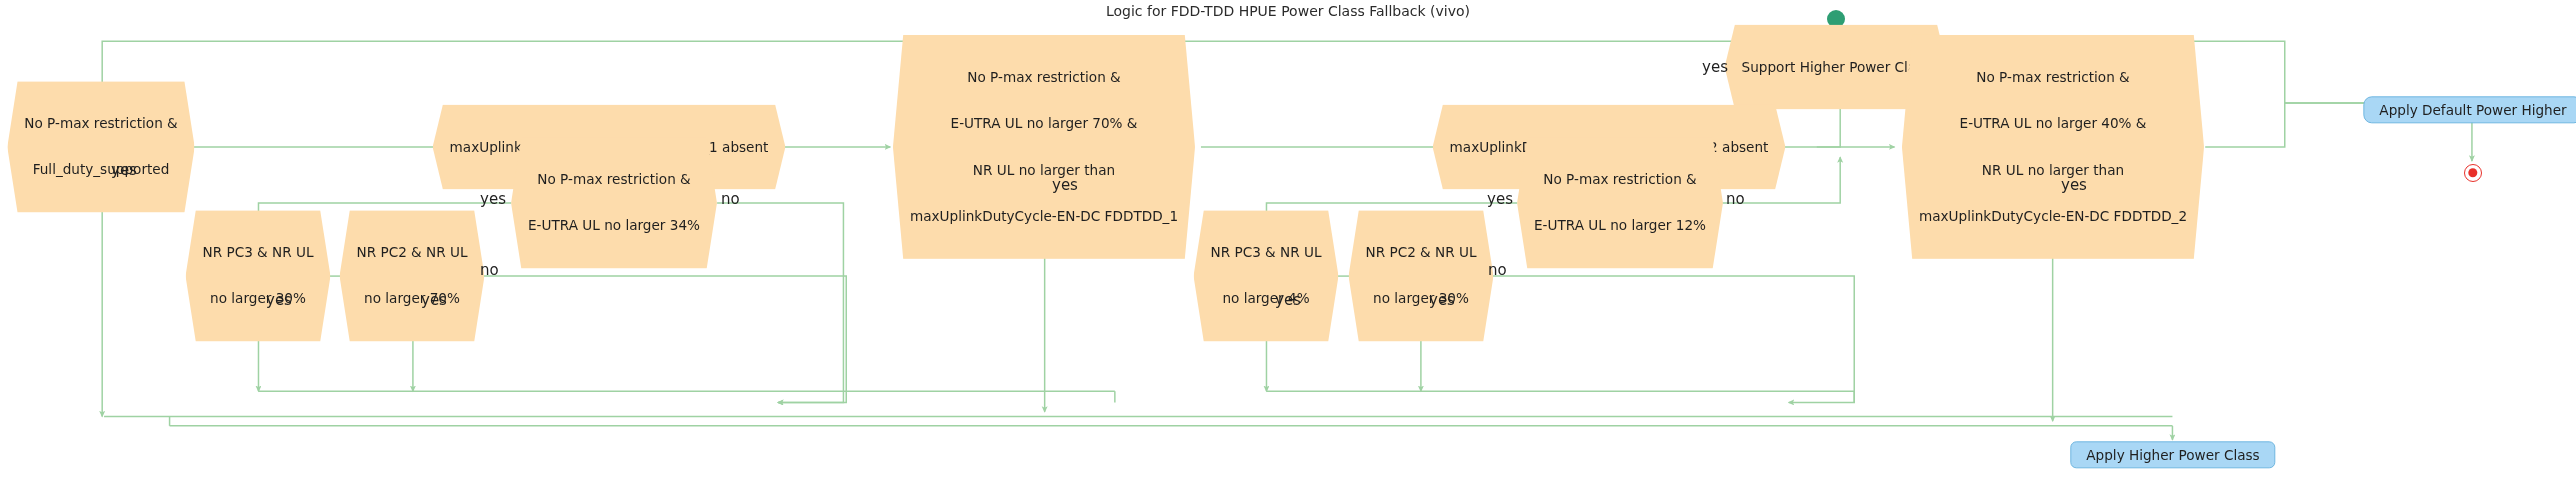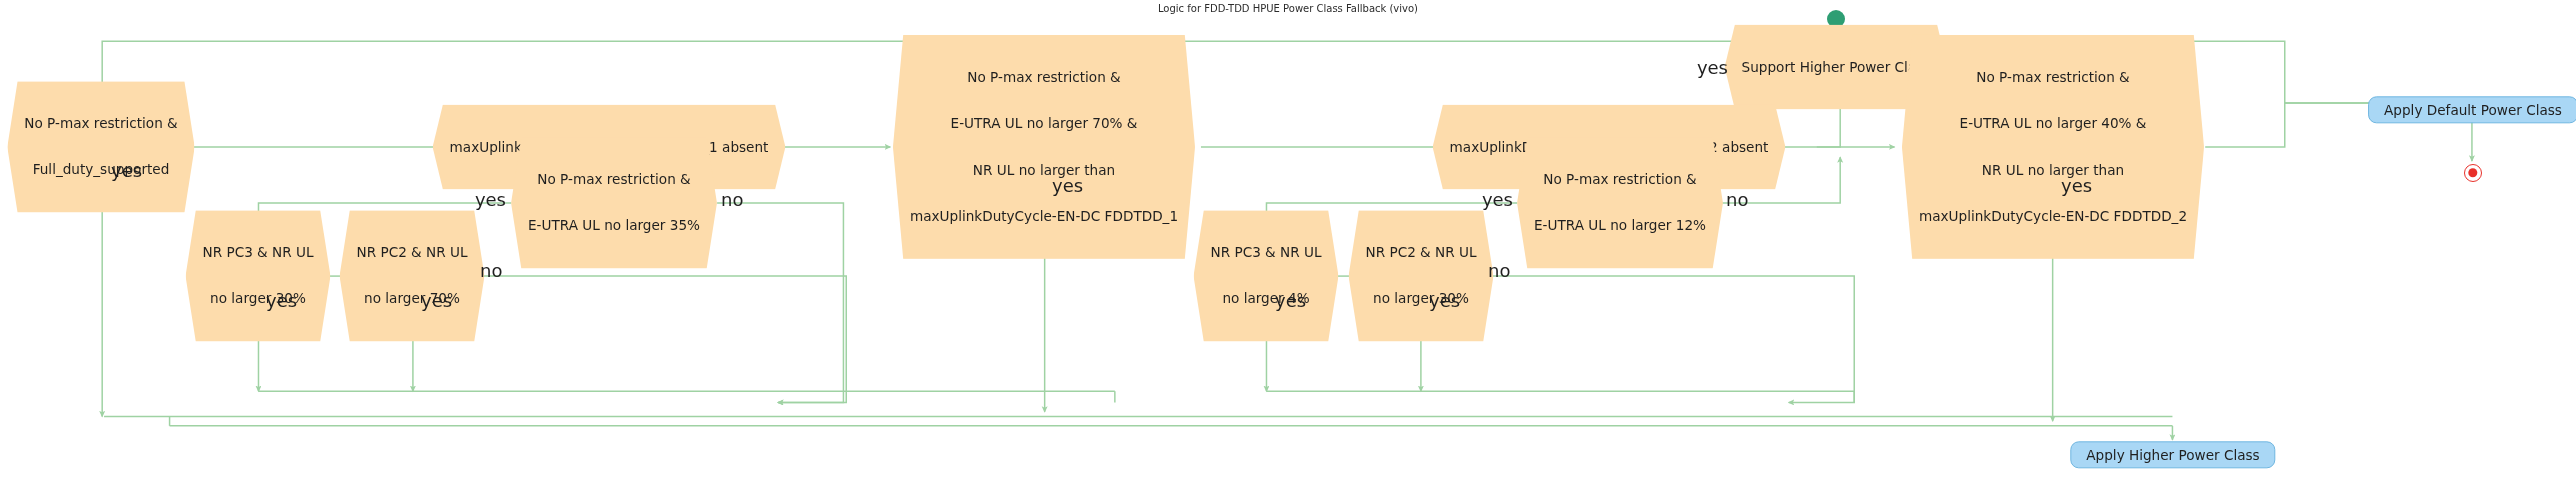--- a/index.html
+++ b/index.html
@@ -3,21 +3,21 @@
 <meta charset="utf-8">
 <style>
   html,body{margin:0;padding:0;background:#ffffff;}
   body{width:2576px;height:482px;font-family:"DejaVu Sans","Liberation Sans",sans-serif;}
   #canvas{position:relative;width:2576px;height:482px;overflow:hidden;background:#fff;}
 
   #edges{position:absolute;left:0;top:0;width:2576px;height:482px;}
 
   .title{
     position:absolute; left:0; top:2.8px; width:2576px; text-align:center;
-    font-size:10px; color:#2b2b2b; white-space:nowrap;
+    font-size:14px; color:#2b2b2b; white-space:nowrap;
   }
 
   
   .hex{
     position:absolute;
     background:#FDDCAC;
     color:#1f1f1f;
     font-size:13.6px;
     line-height:15.5px;
     text-align:center;
@@ -53,21 +53,21 @@
     border:1.9px solid #E8302A;background:#fff;
     transform:translate(-50%,-50%);
     box-sizing:border-box;
   }
   .endnode i{
     position:absolute;left:50%;top:50%;width:9.4px;height:9.4px;border-radius:50%;
     background:#E8302A;transform:translate(-50%,-50%);display:block;
   }
 
   .lbl{
-    position:absolute;font-size:18px;color:#1f1f1f;white-space:nowrap;
+    position:absolute;font-size:15px;color:#1f1f1f;white-space:nowrap;
     transform:translate(0,-50%);
   }
   .lbl.r{transform:translate(-100%,-50%);}
 </style>
 </head>
 <body>
 
 <div id="canvas">
 
   <div class="title">Logic for FDD-TDD HPUE Power Class Fallback (vivo)</div>
@@ -162,21 +162,21 @@
   </div>
   <div class="lbl" style="left:111px;top:170px;">yes</div>
 
   <div class="hex" style="left:609px;top:147px;">
     <span class="edgeline">maxUplinkDutyCycle-EN-DC FDDTDD_1 absent</span>
   </div>
   <div class="lbl" style="left:622px;top:168px;">yes</div>
 
   <div class="hex" style="left:614px;top:203px;">
     <span class="edgeline">No P-max restriction &amp;</span>
-    <span class="edgeline">E-UTRA UL no larger 35%</span>
+    <span class="edgeline">E-UTRA UL no larger 34%</span>
   </div>
   <div class="lbl r" style="left:506px;top:199px;">yes</div>
   <div class="lbl" style="left:721px;top:199px;">no</div>
 
   <div class="hex" style="left:1044px;top:147px;">
     <span class="edgeline">No P-max restriction &amp;</span>
     <span class="edgeline">E-UTRA UL no larger 70% &amp;</span>
     <span class="edgeline">NR UL no larger than</span>
     <span class="edgeline">maxUplinkDutyCycle-EN-DC FDDTDD_1</span>
   </div>
@@ -222,25 +222,25 @@
   <div class="lbl" style="left:1275px;top:300px;">yes</div>
 
   <div class="hex" style="left:1421px;top:276px;">
     <span class="edgeline">NR PC2 &amp; NR UL</span>
     <span class="edgeline">no larger 30%</span>
   </div>
   <div class="lbl" style="left:1429px;top:300px;">yes</div>
   <div class="lbl" style="left:1488px;top:270px;">no</div>
 
   <div class="act" style="left:2473px;top:110px;">
-    <span>Apply Default Power Class</span>
+    <span>Apply Default Power Higher</span>
   </div>
 
   <div class="endnode" style="left:2473px;top:173px;">
       <i></i>
     </div>
 
-  <div class="act" style="left:2173px;top:455px;">
+  <div class="act" style="left:2173px;top:455px;border-radius:6px;">
     <span>Apply Higher Power Class</span>
   </div>
 
 </div>
 
 
 </body></html>

